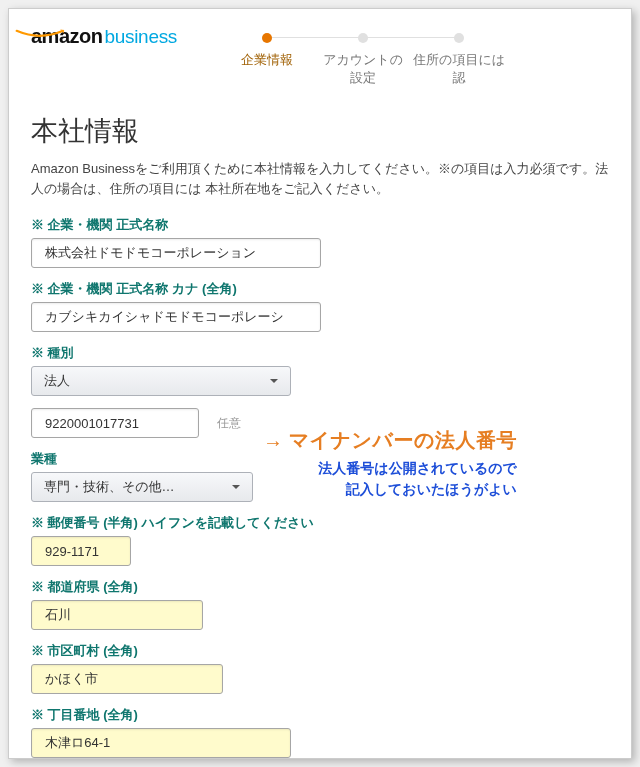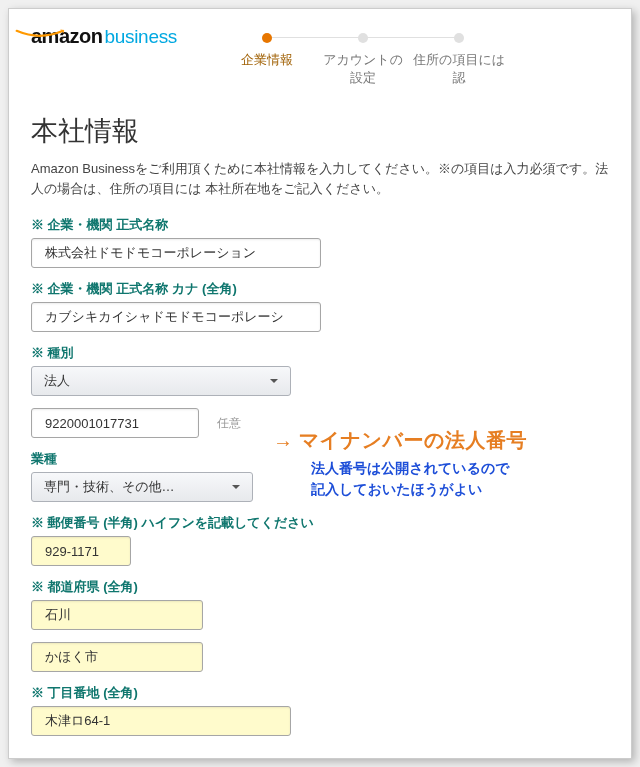--- a/index.html
+++ b/index.html
@@ -135,23 +135,24 @@
     .select-caret {
       width: 0; height: 0;
       border-left: 4px solid transparent;
       border-right: 4px solid transparent;
       border-top: 4px solid #555;
     }
     .row { display: flex; align-items: center; gap: 10px; }
     .optional-hint { font-size: 12px; color: #999; margin-left: 8px; }
     .annotation {
       position: absolute;
-      left: 264px;
+      left: 254px;
       top: 418px;
       pointer-events: none;
+      text-align: right;
     }
     .annotation-arrow {
       font-size: 20px;
       color: #e67e22;
       font-weight: 700;
       margin-right: 2px;
     }
     .annotation-title {
       font-size: 20px;
       color: #e67e22;
@@ -243,21 +244,22 @@
     <label class="form-label">※ 郵便番号 (半角) ハイフンを記載してください</label>
     <input class="form-input small filled" style="width: 100px;" value="929-1171">
   </div>
 
   <div class="form-group">
     <label class="form-label">※ 都道府県 (全角)</label>
     <input class="form-input medium filled" style="width: 172px;" value="石川">
   </div>
 
   <div class="form-group">
-    <input class="form-input medium filled" style="width: 172px;" value="かほく市">
+    <label class="form-label">※ 市区町村 (全角)</label>
+    <input class="form-input medium filled" style="width: 192px;" value="かほく市">
   </div>
 
   <div class="form-group">
     <label class="form-label">※ 丁目番地 (全角)</label>
     <input class="form-input filled" style="width: 260px;" value="木津ロ64-1">
   </div>
 
   <div class="annotation">
     <span class="annotation-arrow">→</span>
     <span class="annotation-title">マイナンバーの法人番号</span>

